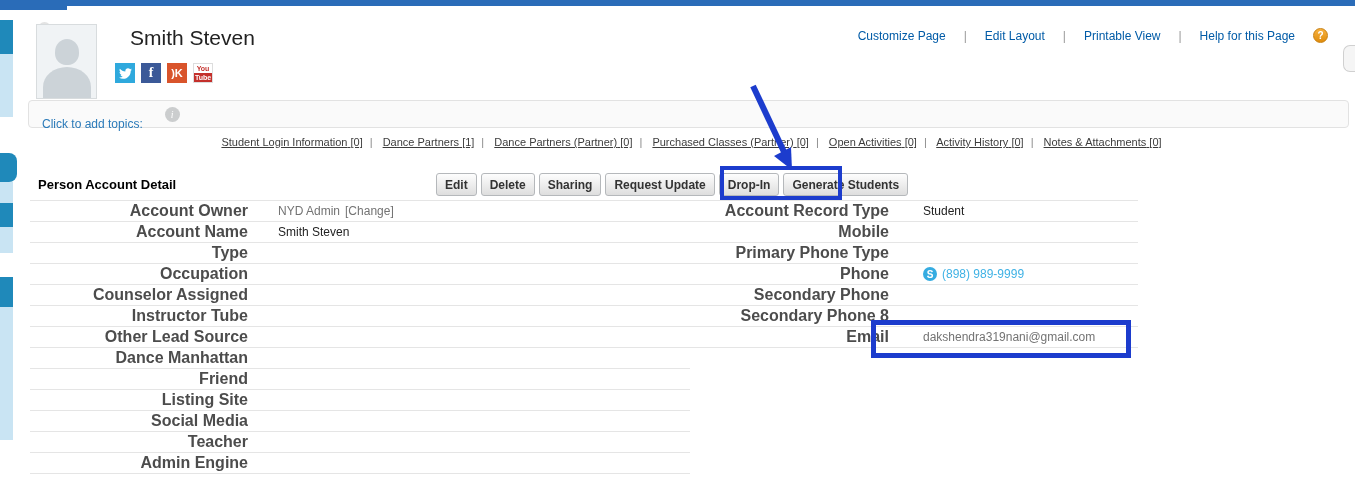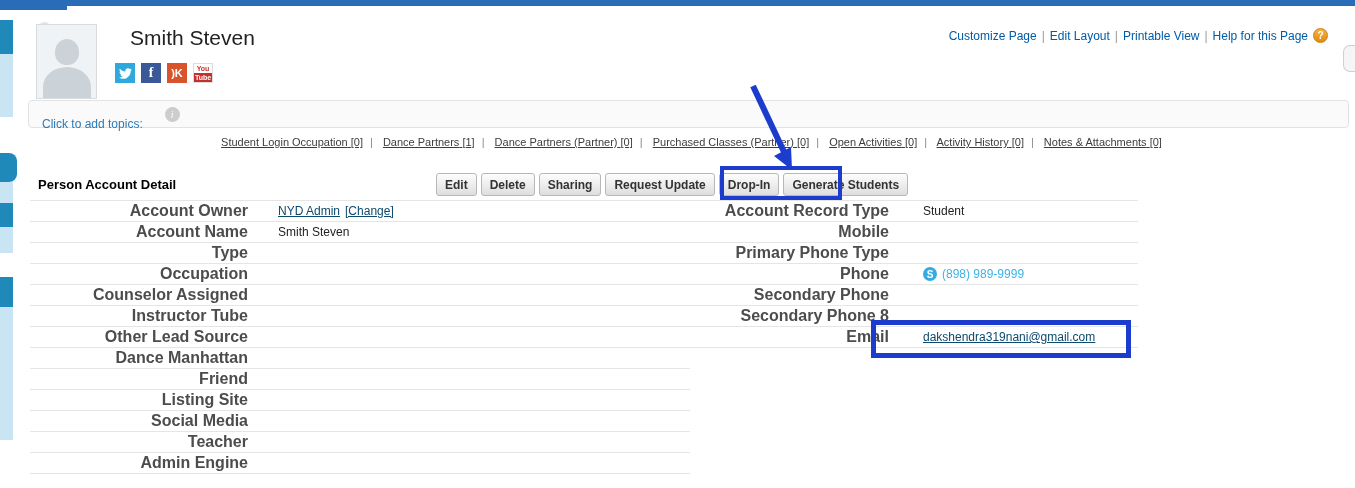--- a/index.html
+++ b/index.html
@@ -29,21 +29,21 @@
 
   .socials { position:absolute; left:115px; top:63px; display:flex; gap:6px; }
   .sicon { width:20px; height:20px; display:flex; align-items:center; justify-content:center; cursor:pointer; }
   .tw { background:#2fa9dd; }
   .fb { background:#3b5998; color:#fff; font-weight:bold; font-size:14px; font-family:"Liberation Serif", serif; }
   .kl { background:#d9542b; color:#fff; font-weight:bold; font-size:11px; }
   .yt { background:#fff; border:1px solid #ddd; flex-direction:column; }
   .yt-you { color:#c4302b; font-size:7px; font-weight:bold; line-height:9px; }
   .yt-tube { background:#c4302b; color:#fff; font-size:7px; font-weight:bold; line-height:9px; width:100%; text-align:center; }
 
-  .quick-links { position:absolute; top:28px; right:27px; font-size:12px; color:#015ba7; display:flex; align-items:center; gap:5px; }
+  .quick-links { position:absolute; top:28px; right:27px; font-size:12px; color:#015ba7; display:flex; align-items:center; gap:18px; }
   .quick-links a { color:#015ba7; text-decoration:none; cursor:pointer; }
   .quick-links .sep { color:#999; }
   .help-icon { width:15px; height:15px; border-radius:50%; background:linear-gradient(#f7b240,#e08c0b); color:#fff; font-size:10px; font-weight:bold; display:inline-flex; align-items:center; justify-content:center; border:1px solid #c87f10; cursor:pointer; }
 
   
   .topics-bar { position:absolute; left:28px; top:100px; width:1321px; height:28px; background:#fafafa; border:1px solid #e2e2e2; border-radius:4px; display:flex; align-items:center; padding-left:13px; cursor:pointer; }
   .topics-label { color:#2a7ab9; font-size:12px;margin-top:20px; }
   .info-icon { margin-left:22px; width:15px; height:15px; border-radius:50%; background:#cbcdce; color:#fff; font-size:10px; font-style:italic; font-family:"Liberation Serif", serif; display:inline-flex; align-items:center; justify-content:center; cursor:pointer; }
 
   
@@ -59,21 +59,21 @@
   
   .ftable { position:absolute; top:200px; border-top:1px solid #e5e5e5; }
   .ftable-left { left:30px; width:660px; }
   .ftable-right { left:682px; width:456px; }
   .frow { display:flex; height:21px; align-items:center; border-bottom:1px solid #e5e5e5; }
   .flabel { font-size:16px; font-weight:bold; color:#4c4c4c; text-align:right; }
   .ftable-left .flabel { width:232px; padding-right:14px; }
   .ftable-right .flabel { width:221px; padding-right:14px; }
   .fvalue { font-size:12px; color:#222; padding-left:16px; display:flex; align-items:center; gap:5px; }
   .ftable-right .fvalue { padding-left:20px; }
-  .dlink { color:#0c4a6e; text-decoration:underline; cursor:pointer; }
+  .dlink { color:#737373; cursor:pointer; }
   .phone-link { color:#3fb2e5; text-decoration:none; cursor:pointer; }
   .skype-icon { width:14px; height:14px; border-radius:50%; background:#35ace1; color:#fff; font-size:10px; font-weight:bold; display:inline-flex; align-items:center; justify-content:center; }
 
   
   .ann-box { position:absolute; border:4px solid #1c3ccd; background:transparent; pointer-events:none; }
   .ann-gs { left:720px; top:166px; width:122px; height:34px; }
   .ann-email { left:871px; top:320px; width:260px; height:38px; border-width:5px; }
   .ann-arrow { position:absolute; left:740px; top:80px; pointer-events:none; }
 </style>
 </head>
@@ -126,21 +126,21 @@
     <a>Help for this Page</a>
     <span class="help-icon">?</span>
   </div>
 
   <div class="topics-bar">
     <span class="topics-label">Click to add topics:</span>
     <span class="info-icon">i</span>
   </div>
 
   <div class="related-links">
-    <a><span>Student Login Occupation</span> <span>[0]</span></a><span class="sep">|</span>
+    <a><span>Student Login Information</span> <span>[0]</span></a><span class="sep">|</span>
     <a><span>Dance Partners</span> <span>[1]</span></a><span class="sep">|</span>
     <a><span>Dance Partners (Partner)</span> <span>[0]</span></a><span class="sep">|</span>
     <a><span>Purchased Classes (Partner)</span> <span>[0]</span></a><span class="sep">|</span>
     <a><span>Open Activities</span> <span>[0]</span></a><span class="sep">|</span>
     <a><span>Activity History</span> <span>[0]</span></a><span class="sep">|</span>
     <a><span>Notes &amp; Attachments</span> <span>[0]</span></a>
   </div>
 
   <div class="detail-title">Person Account Detail</div>
   <div class="btn-row">

